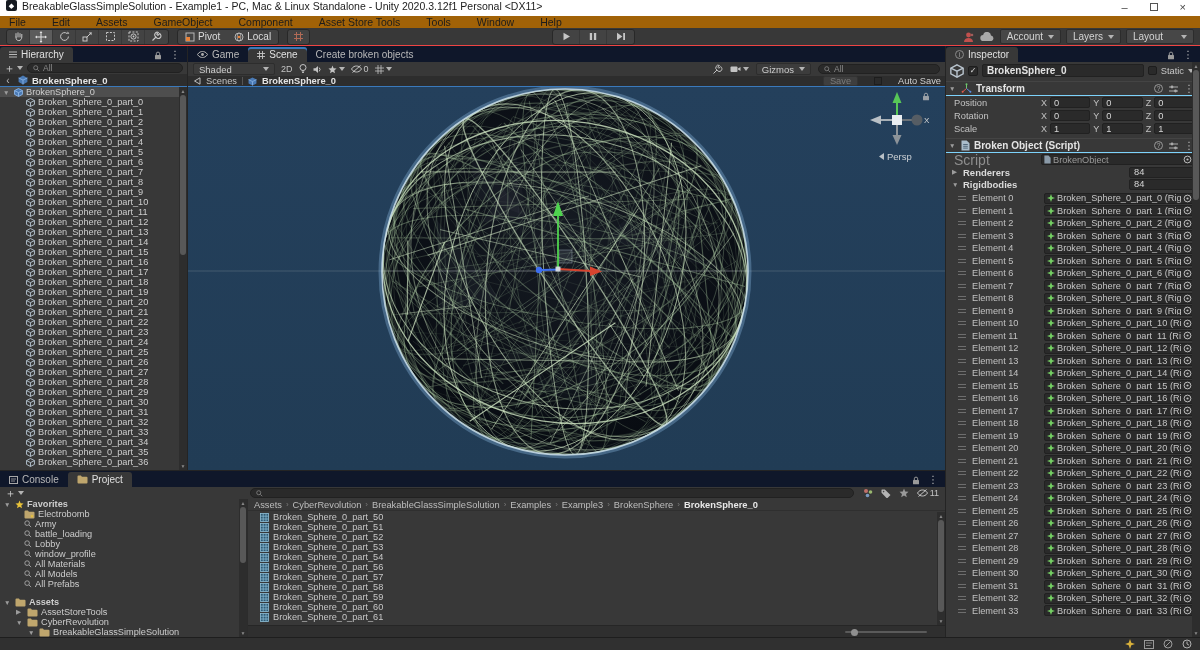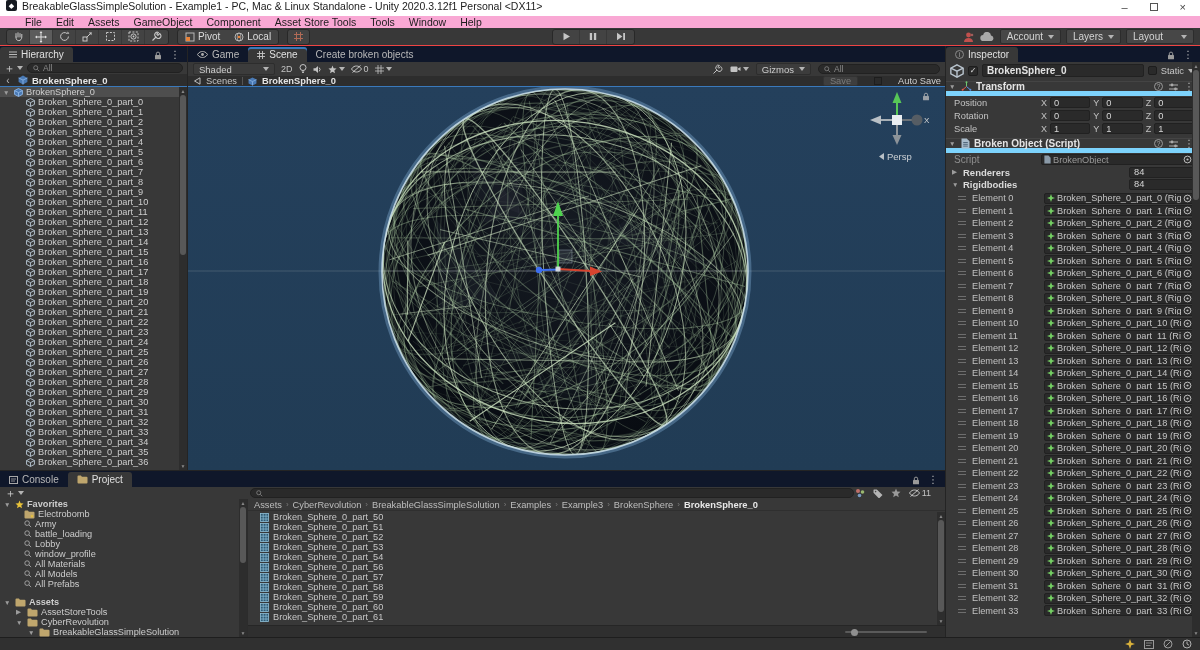--- a/index.html
+++ b/index.html
@@ -8,22 +8,22 @@
   .ic { display:inline-flex; align-items:center; justify-content:center; flex:0 0 auto; }
 
   
   #titlebar { height:16px; background:#ffffff; color:#1c1c1c; display:flex; 
     font-size:10.5px; padding:0 6px; }
   #unity-logo { width:11px; height:11px; background:#151a21; border-radius:2px; margin-right:5px;
     display:flex; align-items:center; justify-content:center; color:#fff; font-size:7px; }
   #win-controls { margin-left:auto; display:flex; gap:22px; padding-right:8px; color:#444; font-size:11px; }
   #win-controls .wc { line-height:14px; }
   #wc-restore { width:8px; height:8px; border:1px solid #555; margin-top:3px; }
-  #menubar { height:12px; background:#f9a8d4; color:#1c1c1c; display:flex; align-items:center;
-    font-size:10.5px; padding-left:18px; gap:0; }
+  #menubar { height:12px; background:#a16207; color:#1c1c1c; display:flex; align-items:center;
+    font-size:10.5px; padding-left:2px; gap:12px; }
   .menu-item { padding:0 7px; }
 
   
   #toolbar { height:18px; background:#383838; border-bottom:1px solid #ef4444; display:flex;
     align-items:center; padding:0 6px; position:relative; }
   .tool-group { display:flex; border:1px solid #282828; border-radius:3px; background:#434343; height:16px; }
   .tool-btn { width:23px; display:flex; align-items:center; justify-content:center; border-right:1px solid #383838; }
   .tool-btn:last-child { border-right:none; }
   .tool-btn.sel { background:#5c5c5c; }
   .txt-btn { display:flex; align-items:center; gap:3px; padding:0 7px; color:#dcdcdc; font-size:10px; }
@@ -94,51 +94,51 @@
   .checkbox { width:10px; height:10px; background:#2a2a2a; border:1px solid #1d1d1d; color:#dcdcdc;
     font-size:8px; display:flex; align-items:center; justify-content:center; border-radius:2px; }
   #insp-name-field { flex:1; height:13px; background:#2a2a2a; border:1px solid #212121; border-radius:2px;
     color:#e2e2e2; font-size:10px; font-weight:bold; display:flex; align-items:center; padding:0 4px; }
   #insp-taglayer { height:14px; display:flex; align-items:center; gap:4px; padding:0 6px 0 20px;
     font-size:9.3px; color:#c0c0c0; }
   .insp-dd { height:12px; flex:1; background:#303030; border:1px solid #242424; border-radius:2px;
     display:flex; align-items:center; padding:0 4px; gap:4px; color:#cfcfcf; font-size:9.3px; }
   .insp-dd .caret { margin-left:auto; }
   .comp-header { height:15px; display:flex; align-items:center; gap:4px; padding:0 6px 0 3px;
-    background:#383838; border-top:1px solid #444; border-bottom:5px solid #7dd3fc; }
+    background:#383838; border-top:1px solid #444; border-bottom:1px solid #7dd3fc; }
   .comp-title { font-size:10px; font-weight:bold; color:#e4e4e4; }
   .comp-right { margin-left:auto; display:flex; align-items:center; gap:6px; color:#aaa; }
   .help-ic { width:9px; height:9px; border:1px solid #999; border-radius:50%; color:#aaa; font-size:6.5px;
     display:flex; align-items:center; justify-content:center; }
   .t-row { height:13px; display:flex; align-items:center; padding:0 5px 0 8px; gap:3px; }
   .t-lbl { width:84px; font-size:9.3px; color:#c2c2c2; }
   .t-cell { flex:1; display:flex; align-items:center; gap:3px; }
   .ax { font-size:9px; color:#c2c2c2; }
   .t-field { flex:1; height:11px; background:#2a2a2a; border:1px solid #212121; border-radius:2px;
     color:#d6d6d6; font-size:9.3px; padding:0 3px; display:flex; align-items:center; }
   .insp-row { height:13px; display:flex; align-items:center; padding:0 5px 0 8px; gap:3px; }
-  .gray-lbl { width:84px; font-size:10px; color:#8e8e8e; }
+  .gray-lbl { width:84px; font-size:14px; color:#8e8e8e; }
   .obj-field { flex:1; height:11px; background:#2a2a2a; border:1px solid #212121; border-radius:2px;
     display:flex; align-items:center; gap:2px; padding:0 2px; overflow:hidden; }
   .obj-txt { font-size:9.2px; color:#c6c6c6; white-space:nowrap; overflow:hidden; flex:1; }
   .picker { margin-left:auto; flex:0 0 auto; display:flex; }
   .count-row { height:12px; display:flex; align-items:center; padding:0 5px 0 6px; gap:3px; }
   .count-lbl { font-size:9.5px; font-weight:bold; color:#dadada; }
   .count-field { margin-left:auto; width:66px; height:11px; background:#2a2a2a; border:1px solid #212121;
     border-radius:2px; color:#d6d6d6; font-size:9.3px; padding:0 4px; display:flex; align-items:center; }
   #element-rows { margin-top:2px; }
   .el-row { height:12.5px; display:flex; align-items:center; gap:4px; padding:0 5px 0 10px; }
   .drag { width:12px; display:flex; justify-content:center; }
   .el-lbl { width:68px; font-size:9.2px; color:#c2c2c2; white-space:nowrap; }
 
   
   #bottom-panel { height:167px; background:#383838; border-top:1px solid #242424; position:relative; }
   #proj-toolrow { height:12px; display:flex; align-items:center; padding:0 5px; position:relative; }
   #proj-search { position:absolute; left:250px; width:604px; top:1px; }
-  #proj-tool-icons { position:absolute; right:14px; top:1px; display:flex; gap:8px; 
+  #proj-tool-icons { position:absolute; right:6px; top:1px; display:flex; gap:8px; 
     color:#bdbdbd; font-size:9px; }
   #proj-content { position:absolute; top:28px; bottom:0; left:0; right:0; display:flex; }
   #proj-tree { width:248px; position:relative; overflow:hidden; border-right:1px solid #2c2c2c; }
   .p-row { height:10px; display:flex; align-items:center; gap:3px; font-size:9.2px; color:#cdcdcd;
     white-space:nowrap; }
   #proj-right { flex:1; position:relative; }
   #proj-crumbs { height:12px; display:flex; align-items:center; gap:4px; padding:0 6px;
     font-size:9.3px; color:#bdbdbd; border-bottom:1px solid #2f2f2f; }
   .crumb-sep { color:#7a7a7a; font-size:8px; }
   .crumb.last { color:#e8e8e8; font-weight:bold; }

